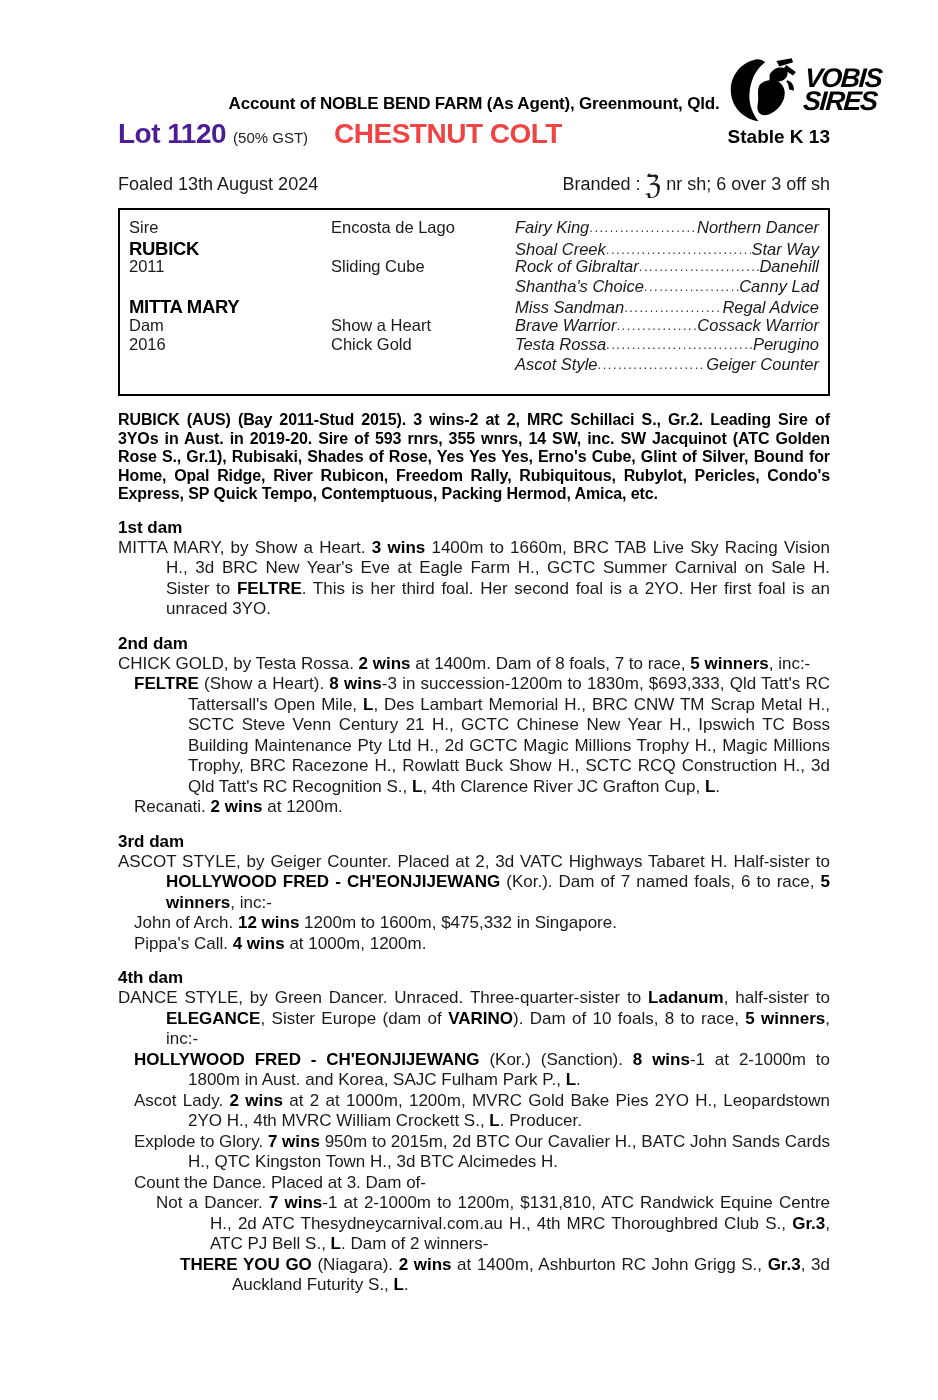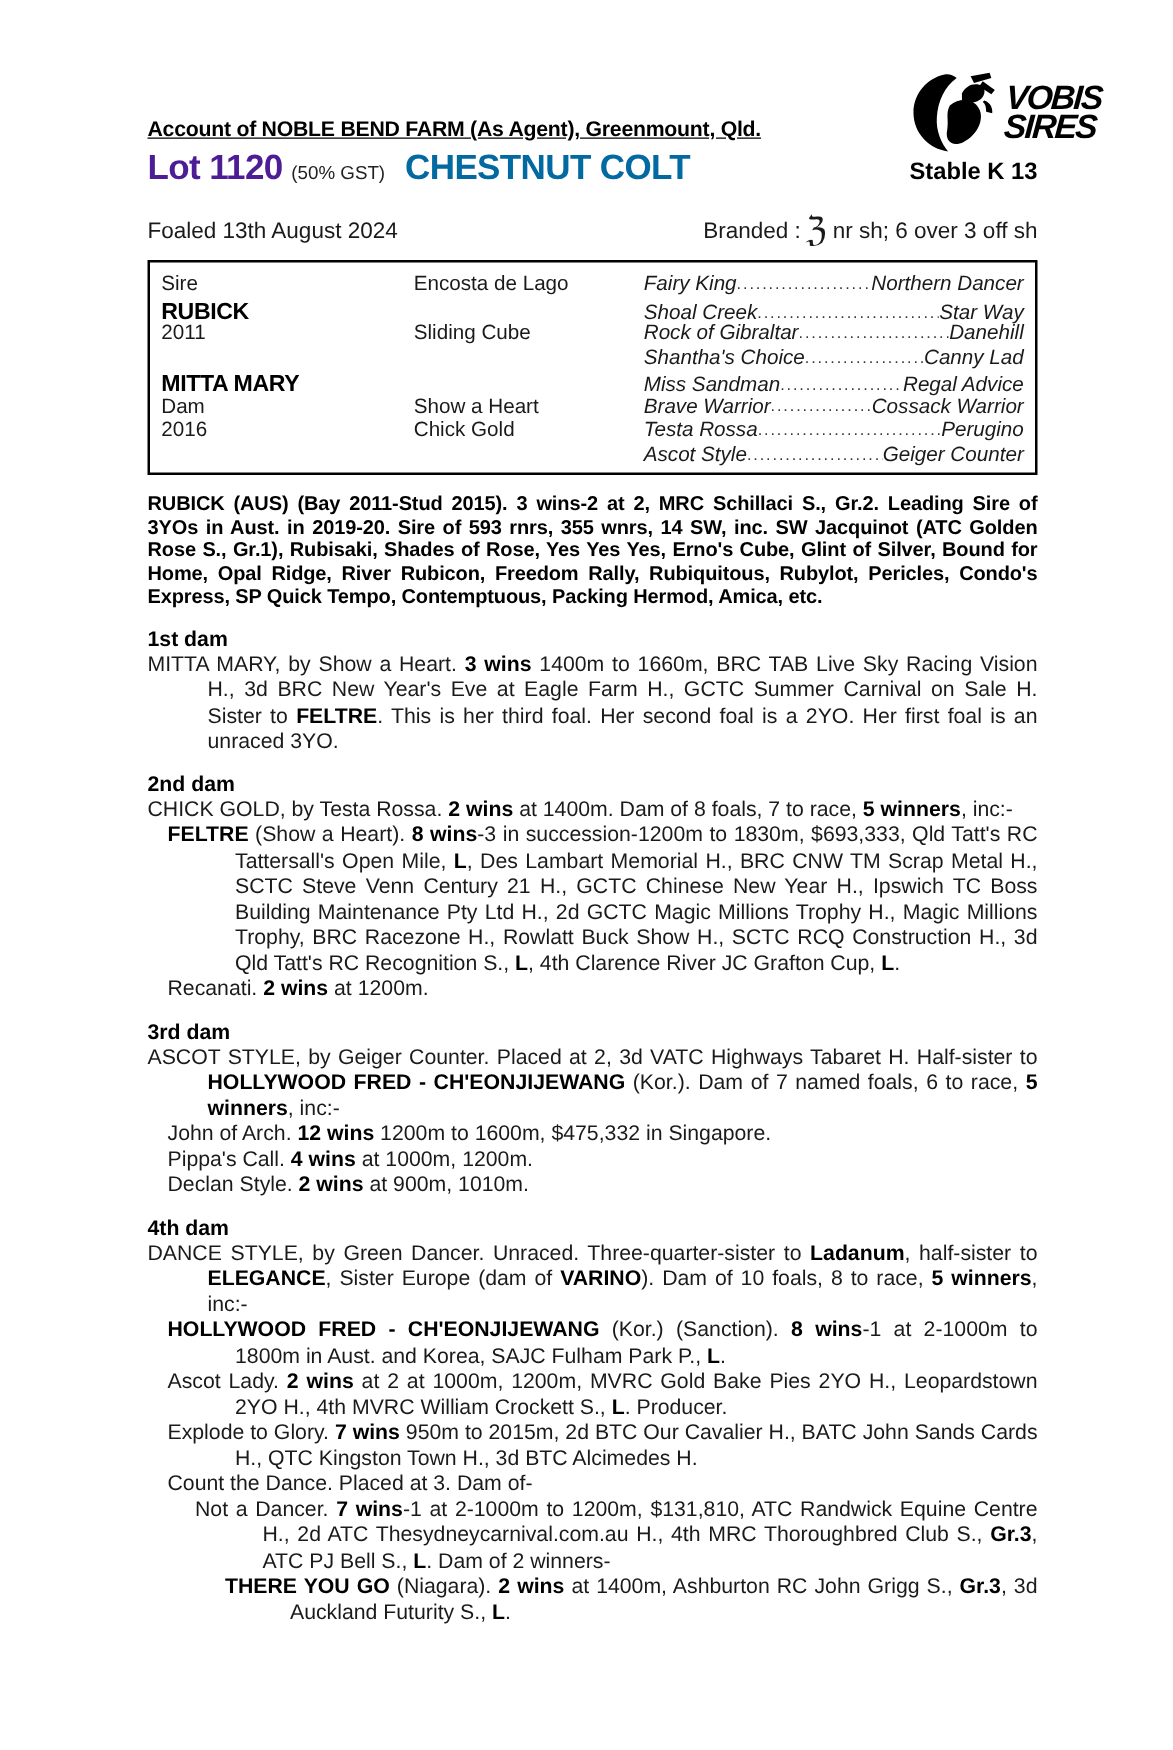--- a/index.html
+++ b/index.html
@@ -8,32 +8,32 @@
     font-family:"Liberation Sans","DejaVu Sans",sans-serif;
     -webkit-font-smoothing:antialiased;
   }
   .page{position:relative;width:938px;height:1400px;overflow:hidden;background:#fff;}
   .content{position:absolute;left:118px;top:0;width:712px;}
 
   
   .logo{position:absolute;left:728px;top:56px;display:flex;align-items:center;gap:4px;}
   .logo svg{display:block;}
   .logo-text{font-style:italic;font-weight:900;font-size:27px;line-height:23px;letter-spacing:-1.5px;color:#000;transform:skewX(-4deg);}
-  .account{margin-top:94px;text-align:left;font-weight:bold;font-size:17px;letter-spacing:-0.2px;color:#000;text-decoration:underline;}
+  .account{margin-top:94px;text-align:center;font-weight:bold;font-size:17px;letter-spacing:-0.2px;color:#000;}
   .lotline{display:flex;align-items:baseline;margin-top:4px;}
   .lot{font-size:28px;font-weight:800;letter-spacing:-0.5px;color:#4c1d95;}
   .gst{font-size:15px;margin-left:7px;color:#222;}
-  .title{font-size:28px;font-weight:800;letter-spacing:-0.5px;margin-left:16px;color:#0369a1;}
+  .title{font-size:28px;font-weight:800;letter-spacing:-0.5px;margin-left:26px;color:#ef4444;}
   .stable{margin-left:auto;font-size:19px;font-weight:bold;color:#000;}
   .foalline{display:flex;align-items:center;margin-top:24px;font-size:18px;color:#1a1a1a;}
   .branded{margin-left:auto;display:flex;align-items:center;}
   .brandglyph{font-size:27px;line-height:20px;margin:0 5px 0 4px;font-family:"DejaVu Sans",sans-serif;}
 
   
-  .pedtable{border:2px solid #000;margin-top:13px;padding:8px 9px 4px 9px;}
+  .pedtable{border:2px solid #000;margin-top:13px;padding:8px 9px 20px 9px;}
   .prow{display:flex;align-items:baseline;height:19.5px;font-size:16.5px;color:#1a1a1a;}
   .c1{width:202px;}
   .c2{width:184px;}
   .c3{flex:1;display:flex;align-items:baseline;min-width:0;}
   .hname{font-weight:800;font-size:18.5px;letter-spacing:-0.3px;color:#000;}
   .ln,.rn{white-space:nowrap;font-style:italic;}
   .dots{flex:1;overflow:hidden;white-space:nowrap;font-size:13px;letter-spacing:1.5px;color:#333;transform:translateY(-1px);}
   .dots::after{content:"........................................................................................";}
 
   
@@ -177,21 +177,20 @@
       <p class="para l0"><span>CHICK GOLD, by Testa Rossa. </span><span class="b">2 wins</span><span> at 1400m. Dam of 8 foals, 7 to race, </span><span class="b">5 winners</span><span>, inc:-</span></p>
       <p class="para l1"><span class="b">FELTRE</span><span> (Show a Heart). </span><span class="b">8 wins</span><span>-3 in succession-1200m to 1830m, $693,333, Qld Tatt's RC Tattersall's Open Mile, </span><span class="b">L</span><span>, Des Lambart Memorial H., BRC CNW TM Scrap Metal H., SCTC Steve Venn Century 21 H., GCTC Chinese New Year H., Ipswich TC Boss Building Maintenance Pty Ltd H., 2d GCTC Magic Millions Trophy H., Magic Millions Trophy, BRC Racezone H., Rowlatt Buck Show H., SCTC RCQ Construction H., 3d Qld Tatt's RC Recognition S., </span><span class="b">L</span><span>, 4th Clarence River JC Grafton Cup, </span><span class="b">L</span><span>.</span></p>
       <p class="para l1"><span>Recanati. </span><span class="b">2 wins</span><span> at 1200m.</span></p>
     </div>
 
     <div class="section">
       <div class="sec-head">3rd dam</div>
       <p class="para l0"><span>ASCOT STYLE, by Geiger Counter. Placed at 2, 3d VATC Highways Tabaret H. Half-sister to </span><span class="b">HOLLYWOOD FRED - CH'EONJIJEWANG</span><span> (Kor.). Dam of 7 named foals, 6 to race, </span><span class="b">5 winners</span><span>, inc:-</span></p>
       <p class="para l1"><span>John of Arch. </span><span class="b">12 wins</span><span> 1200m to 1600m, $475,332 in Singapore.</span></p>
       <p class="para l1"><span>Pippa's Call. </span><span class="b">4 wins</span><span> at 1000m, 1200m.</span></p>
-      <p class="para l1"><span>Declan Style. </span><span class="b">2 wins</span><span> at 900m, 1010m.</span></p>
     </div>
 
     <div class="section">
       <div class="sec-head">4th dam</div>
       <p class="para l0"><span>DANCE STYLE, by Green Dancer. Unraced. Three-quarter-sister to </span><span class="b">Ladanum</span><span>, half-sister to </span><span class="b">ELEGANCE</span><span>, Sister Europe (dam of </span><span class="b">VARINO</span><span>). Dam of 10 foals, 8 to race, </span><span class="b">5 winners</span><span>, inc:-</span></p>
       <p class="para l1"><span class="b">HOLLYWOOD FRED - CH'EONJIJEWANG</span><span> (Kor.) (Sanction). </span><span class="b">8 wins</span><span>-1 at 2-1000m to 1800m in Aust. and Korea, SAJC Fulham Park P., </span><span class="b">L</span><span>.</span></p>
       <p class="para l1"><span>Ascot Lady. </span><span class="b">2 wins</span><span> at 2 at 1000m, 1200m, MVRC Gold Bake Pies 2YO H., Leopardstown 2YO H., 4th MVRC William Crockett S., </span><span class="b">L</span><span>. Producer.</span></p>
       <p class="para l1"><span>Explode to Glory. </span><span class="b">7 wins</span><span> 950m to 2015m, 2d BTC Our Cavalier H., BATC John Sands Cards H., QTC Kingston Town H., 3d BTC Alcimedes H.</span></p>
       <p class="para l1"><span>Count the Dance. Placed at 3. Dam of-</span></p>
       <p class="para l2"><span>Not a Dancer. </span><span class="b">7 wins</span><span>-1 at 2-1000m to 1200m, $131,810, ATC Randwick Equine Centre H., 2d ATC Thesydneycarnival.com.au H., 4th MRC Thoroughbred Club S., </span><span class="b">Gr.3</span><span>, ATC PJ Bell S., </span><span class="b">L</span><span>. Dam of 2 winners-</span></p>

